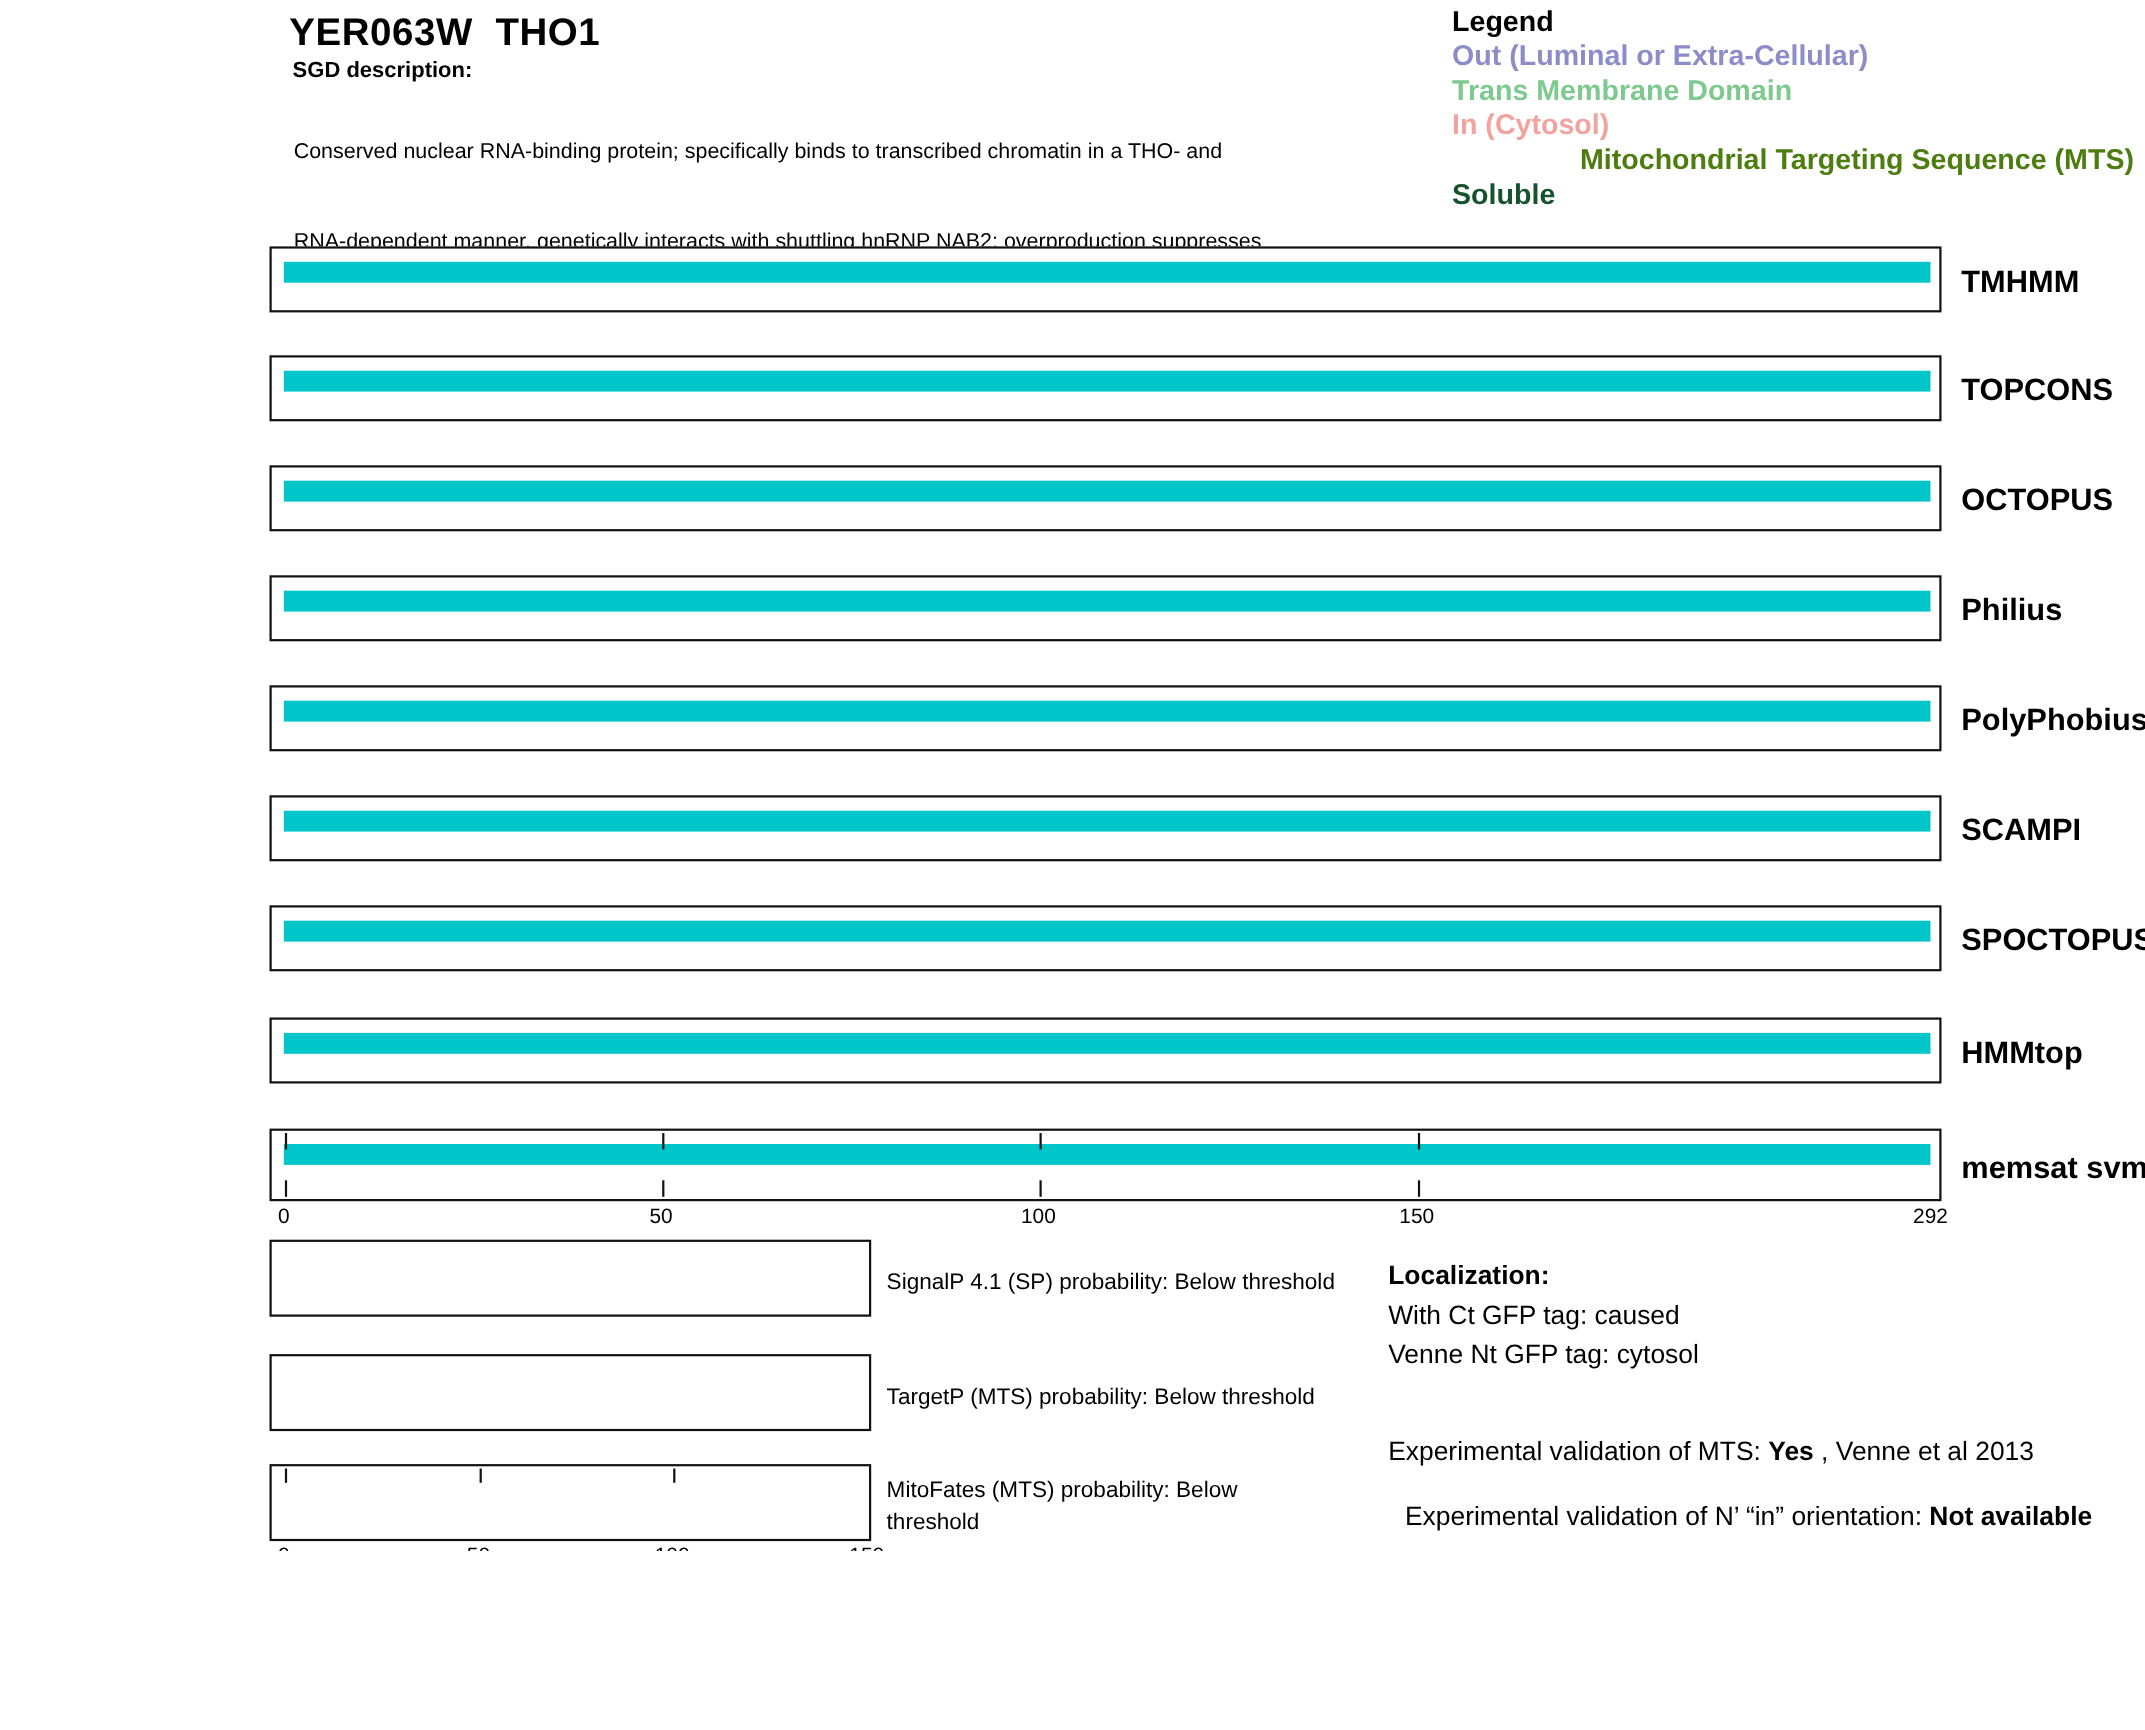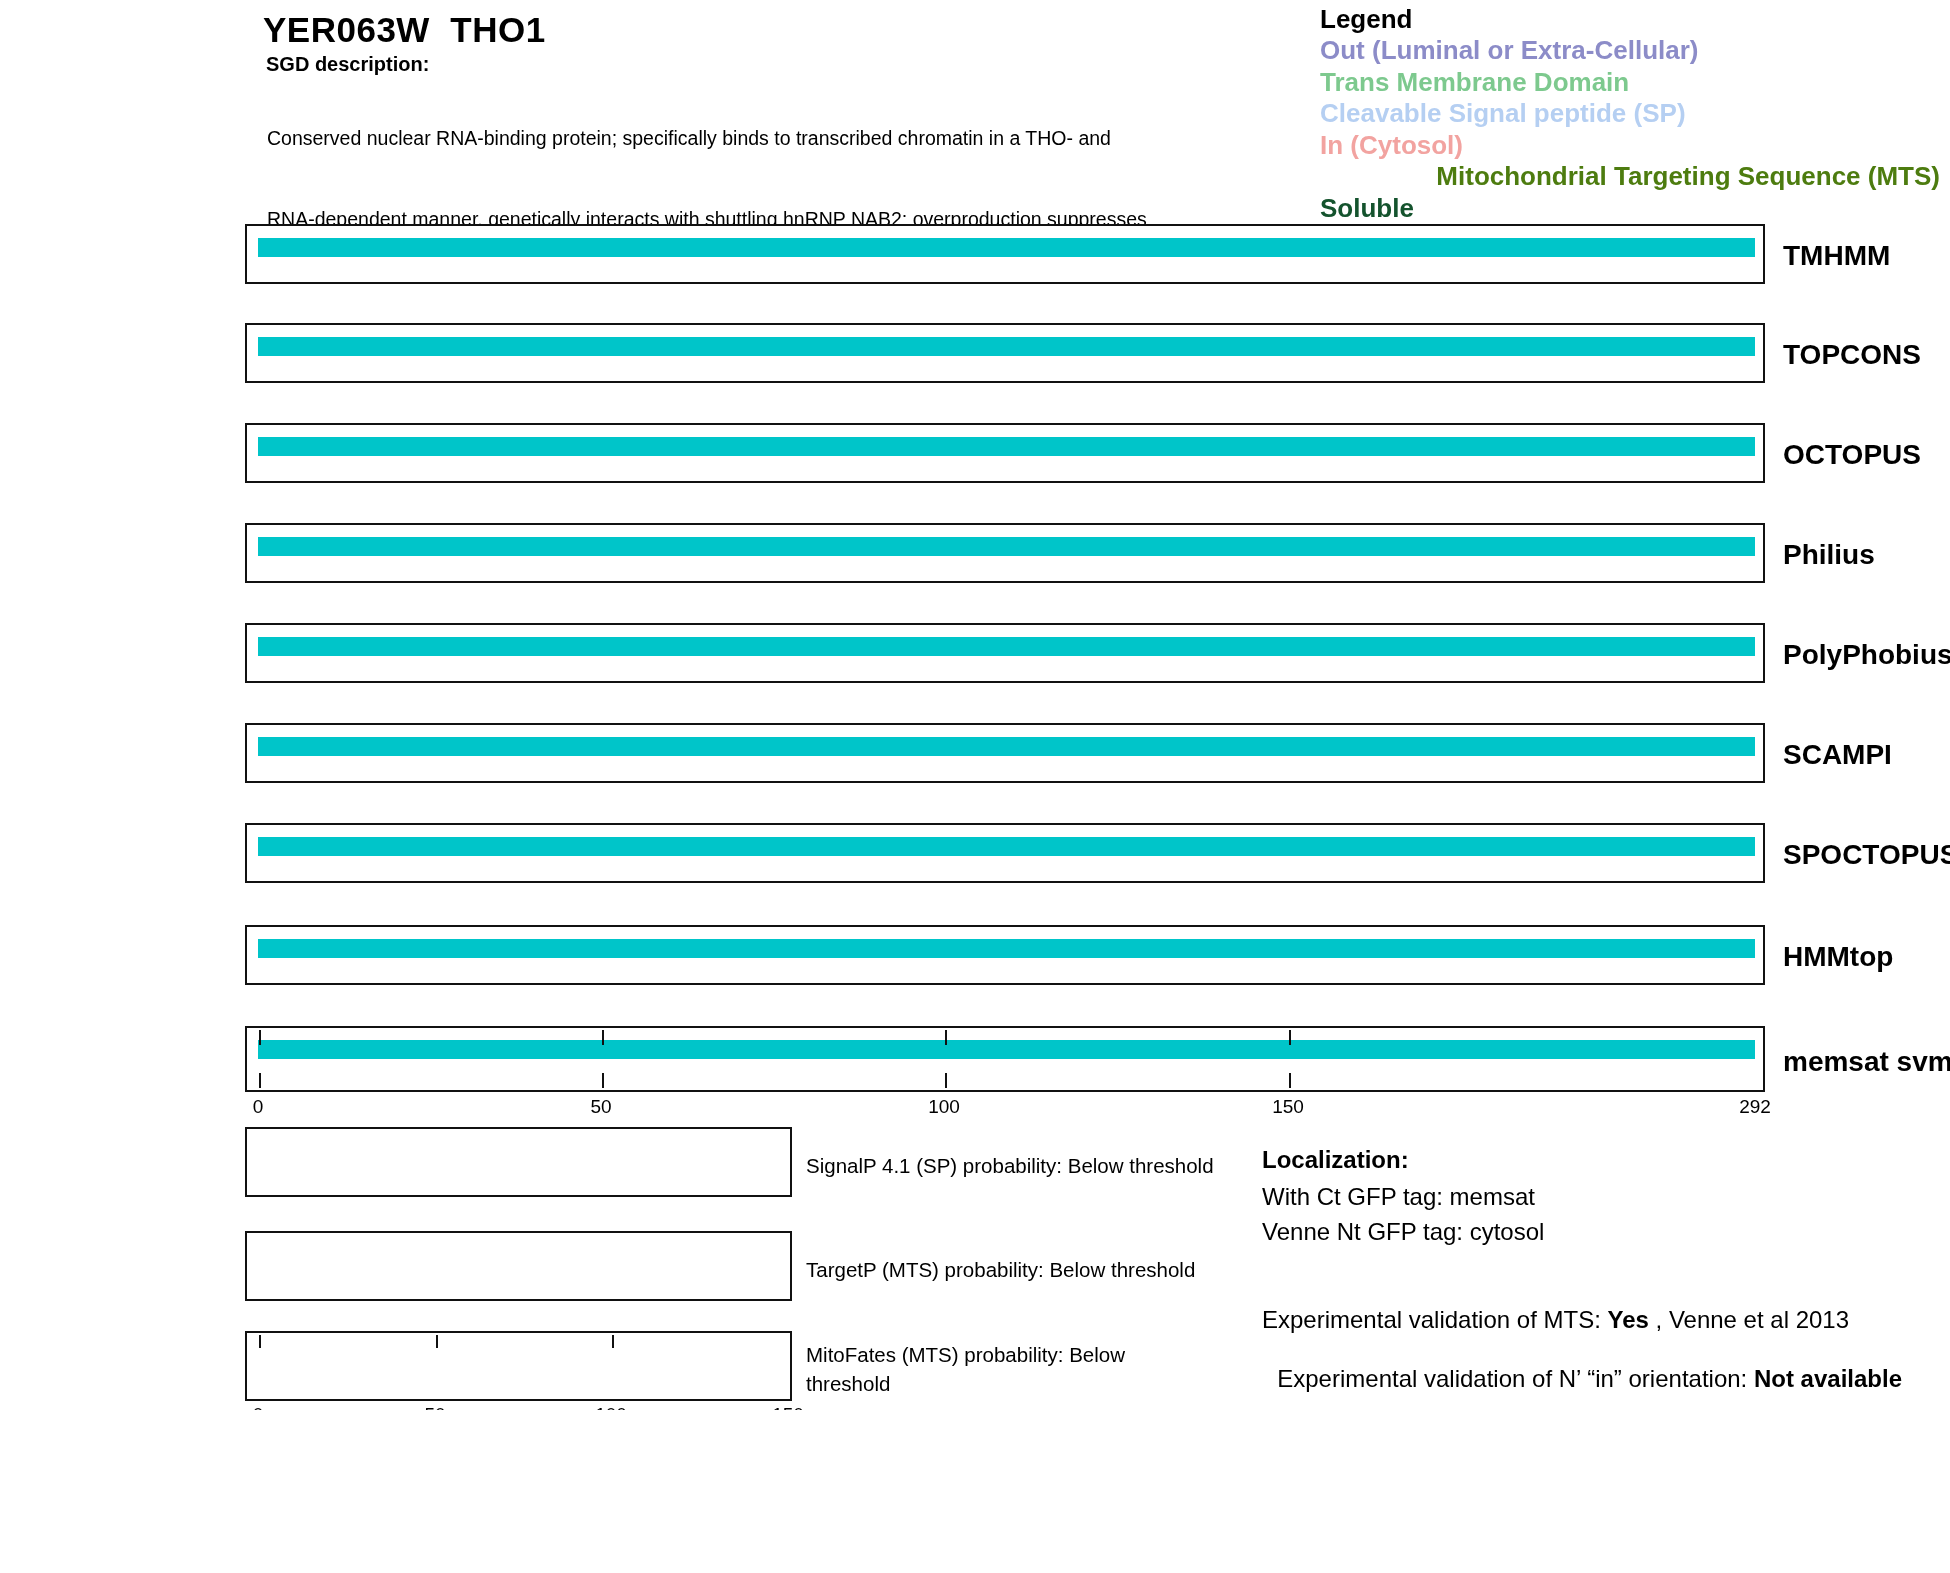--- a/index.html
+++ b/index.html
@@ -47,21 +47,20 @@
   <div class="abs sgd-h">SGD description:</div>
   <div class="abs desc">
     <div>Conserved nuclear RNA-binding protein; specifically binds to transcribed chromatin in a THO- and</div>
     <div>RNA-dependent manner, genetically interacts with shuttling hnRNP NAB2; overproduction suppresses</div>
   </div>
 
   <div class="abs legend">
     <div class="lg-title">Legend</div>
     <div class="lg-item" style="color: rgb(140, 140, 200);">Out (Luminal or Extra-Cellular)</div>
     <div class="lg-item" style="color: rgb(125, 201, 142);">Trans Membrane Domain</div>
-    <div class="lg-item" style="color: rgb(181, 207, 242);">Cleavable Signal peptide (SP)</div>
     <div class="lg-item" style="color: rgb(242, 163, 160);">In (Cytosol)</div>
     <div class="lg-item" style="color: #4d7c0f; text-align: right;">Mitochondrial Targeting Sequence (MTS)</div>
     <div class="lg-item" style="color: #14532d;">Soluble</div>
   </div>
 
   <div class="track" style="top:224px">
     <div class="tbox">
         <div class="tbar" style="background-color: rgb(0, 197, 201);"></div>
       </div>
     <div class="tlabel">TMHMM</div>
@@ -141,21 +140,21 @@
     <span class="tick short" style="left:365px"></span>
   </div>
   <div class="plabel" style="top:1340px;width:360px">MitoFates (MTS) probability: Below threshold</div>
 
   <div class="axlab" style="left:258px;top:1404px">0</div>
   <div class="axlab" style="left:435px;top:1404px">50</div>
   <div class="axlab" style="left:611px;top:1404px">100</div>
   <div class="axlab" style="left:788px;top:1404px">150</div>
 
   <div class="abs loc bold" style="left:1262px;top:1146px">Localization:</div>
-  <div class="abs loc" style="left:1262px;top:1183px">With Ct GFP tag: memsat</div>
+  <div class="abs loc" style="left:1262px;top:1183px">With Ct GFP tag: caused</div>
   <div class="abs loc" style="left:1262px;top:1218px">Venne Nt GFP tag: cytosol</div>
 
   <div class="abs loc" style="left:1262px;top:1306px;white-space:nowrap">
     <span>Experimental validation of MTS: </span><span class="bold">Yes</span><span> , Venne et al 2013</span>
   </div>
 
   <div class="abs loc" style="left:1262px;top:1361px;width:640px;line-height:35px">
     <span>Experimental validation of N’ “in” orientation: </span><span class="bold">Not available</span>
   </div>
 

